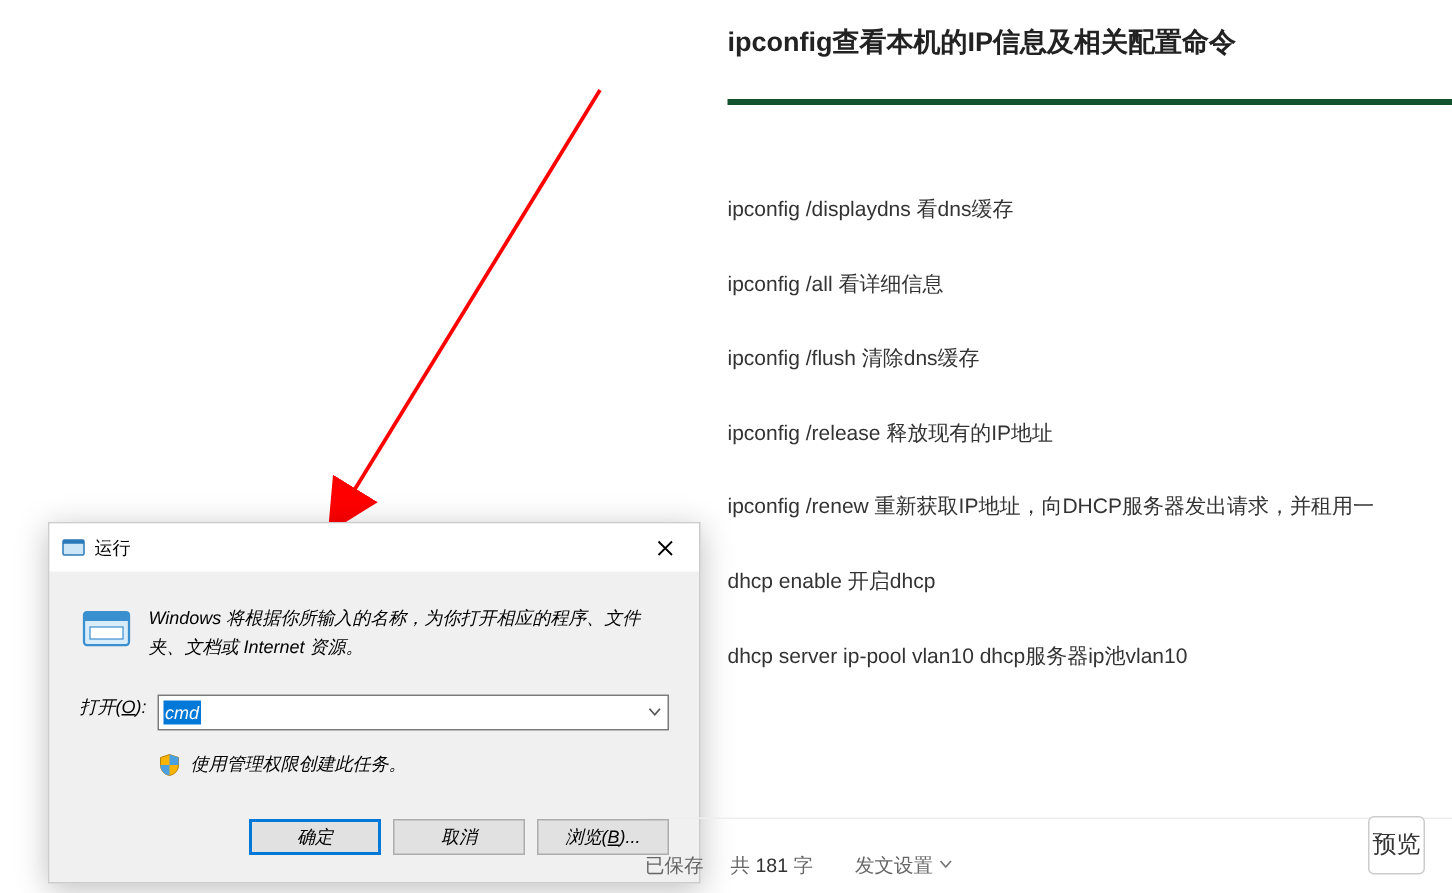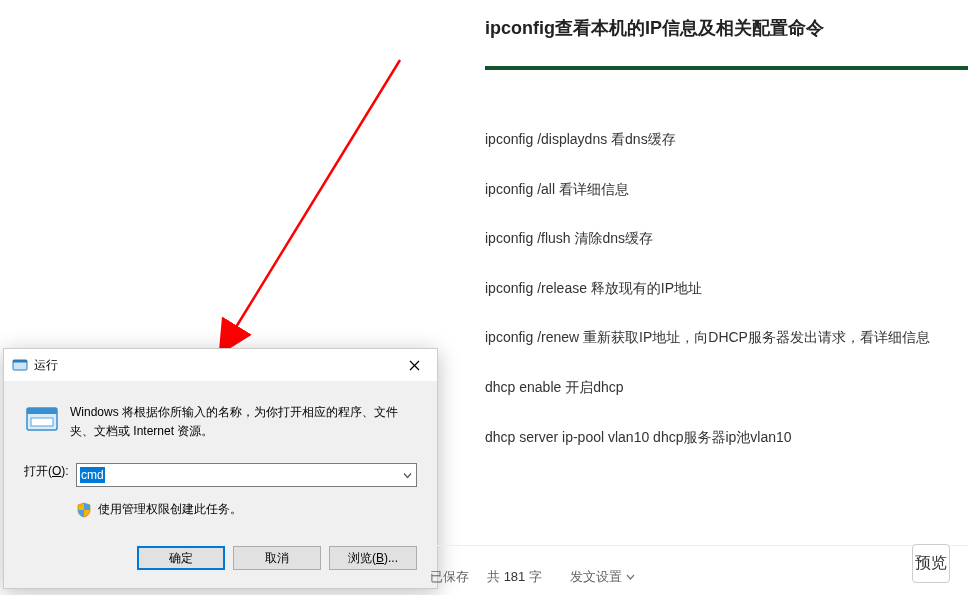--- a/index.html
+++ b/index.html
@@ -40,21 +40,21 @@
     .arrow {
       position: absolute;
       left: 215px;
       top: 50px;
       pointer-events: none;
     }
 
     
     .run-dialog {
       position: absolute;
-      left: 3px;
+      left: 32px;
       top: 348px;
       width: 435px;
       background: #f0f0f0;
       border: 1px solid #ccc;
       box-shadow: 0 4px 20px rgba(0,0,0,0.25);
     }
     .titlebar {
       height: 32px;
       background: #fff;
       display: flex;
@@ -84,20 +84,21 @@
       align-items: center;
       justify-content: center;
       font-size: 15px;
       color: #000;
       cursor: pointer;
     }
 
     .dialog-body {
       padding: 20px 20px 14px 20px;
       background: #f0f0f0;
+      font-style: italic;
     }
     .info-row {
       display: flex;
       align-items: flex-start;
       margin-bottom: 22px;
     }
     .info-row .run-icon {
       width: 36px;
       height: 36px;
       margin-right: 10px;
@@ -222,21 +223,21 @@
   </style>
 </head>
 <body>
 
 <div class="article">
   <div class="article-title">ipconfig查看本机的IP信息及相关配置命令</div>
   <p>ipconfig /displaydns 看dns缓存</p>
   <p>ipconfig /all 看详细信息</p>
   <p>ipconfig /flush 清除dns缓存</p>
   <p>ipconfig /release 释放现有的IP地址</p>
-  <p>ipconfig /renew 重新获取IP地址，向DHCP服务器发出请求，看详细信息</p>
+  <p>ipconfig /renew 重新获取IP地址，向DHCP服务器发出请求，并租用一</p>
   <p>dhcp enable 开启dhcp</p>
   <p>dhcp server ip-pool vlan10 dhcp服务器ip池vlan10</p>
 </div>
 
 <svg class="arrow" width="200" height="300">
   <defs>
     <marker id="arrowhead" markerWidth="14" markerHeight="14" refX="3" refY="7" orient="auto">
       <polygon points="0 0, 14 7, 0 14" fill="#ff0000"></polygon>
     </marker>
   </defs>

